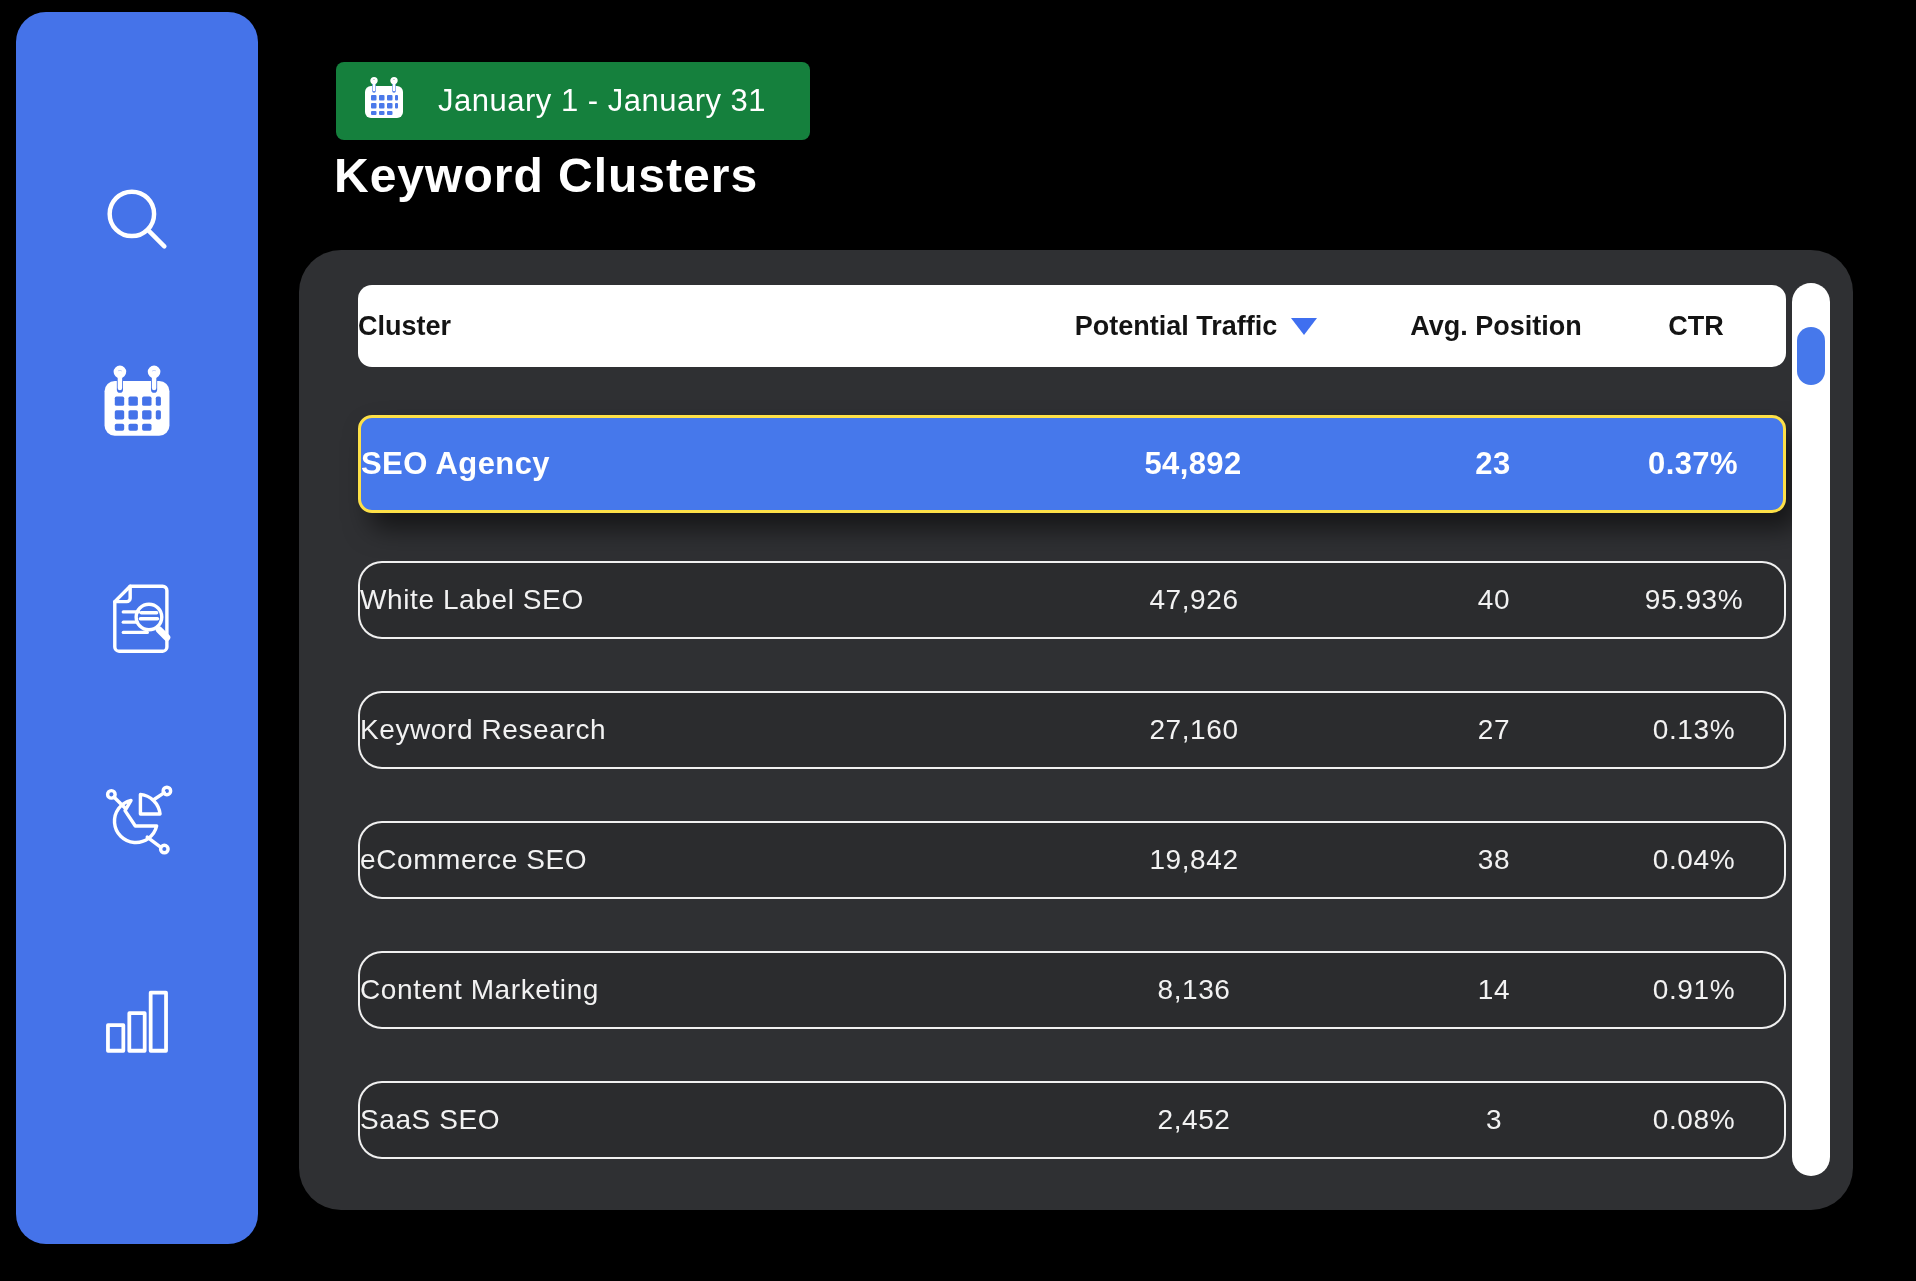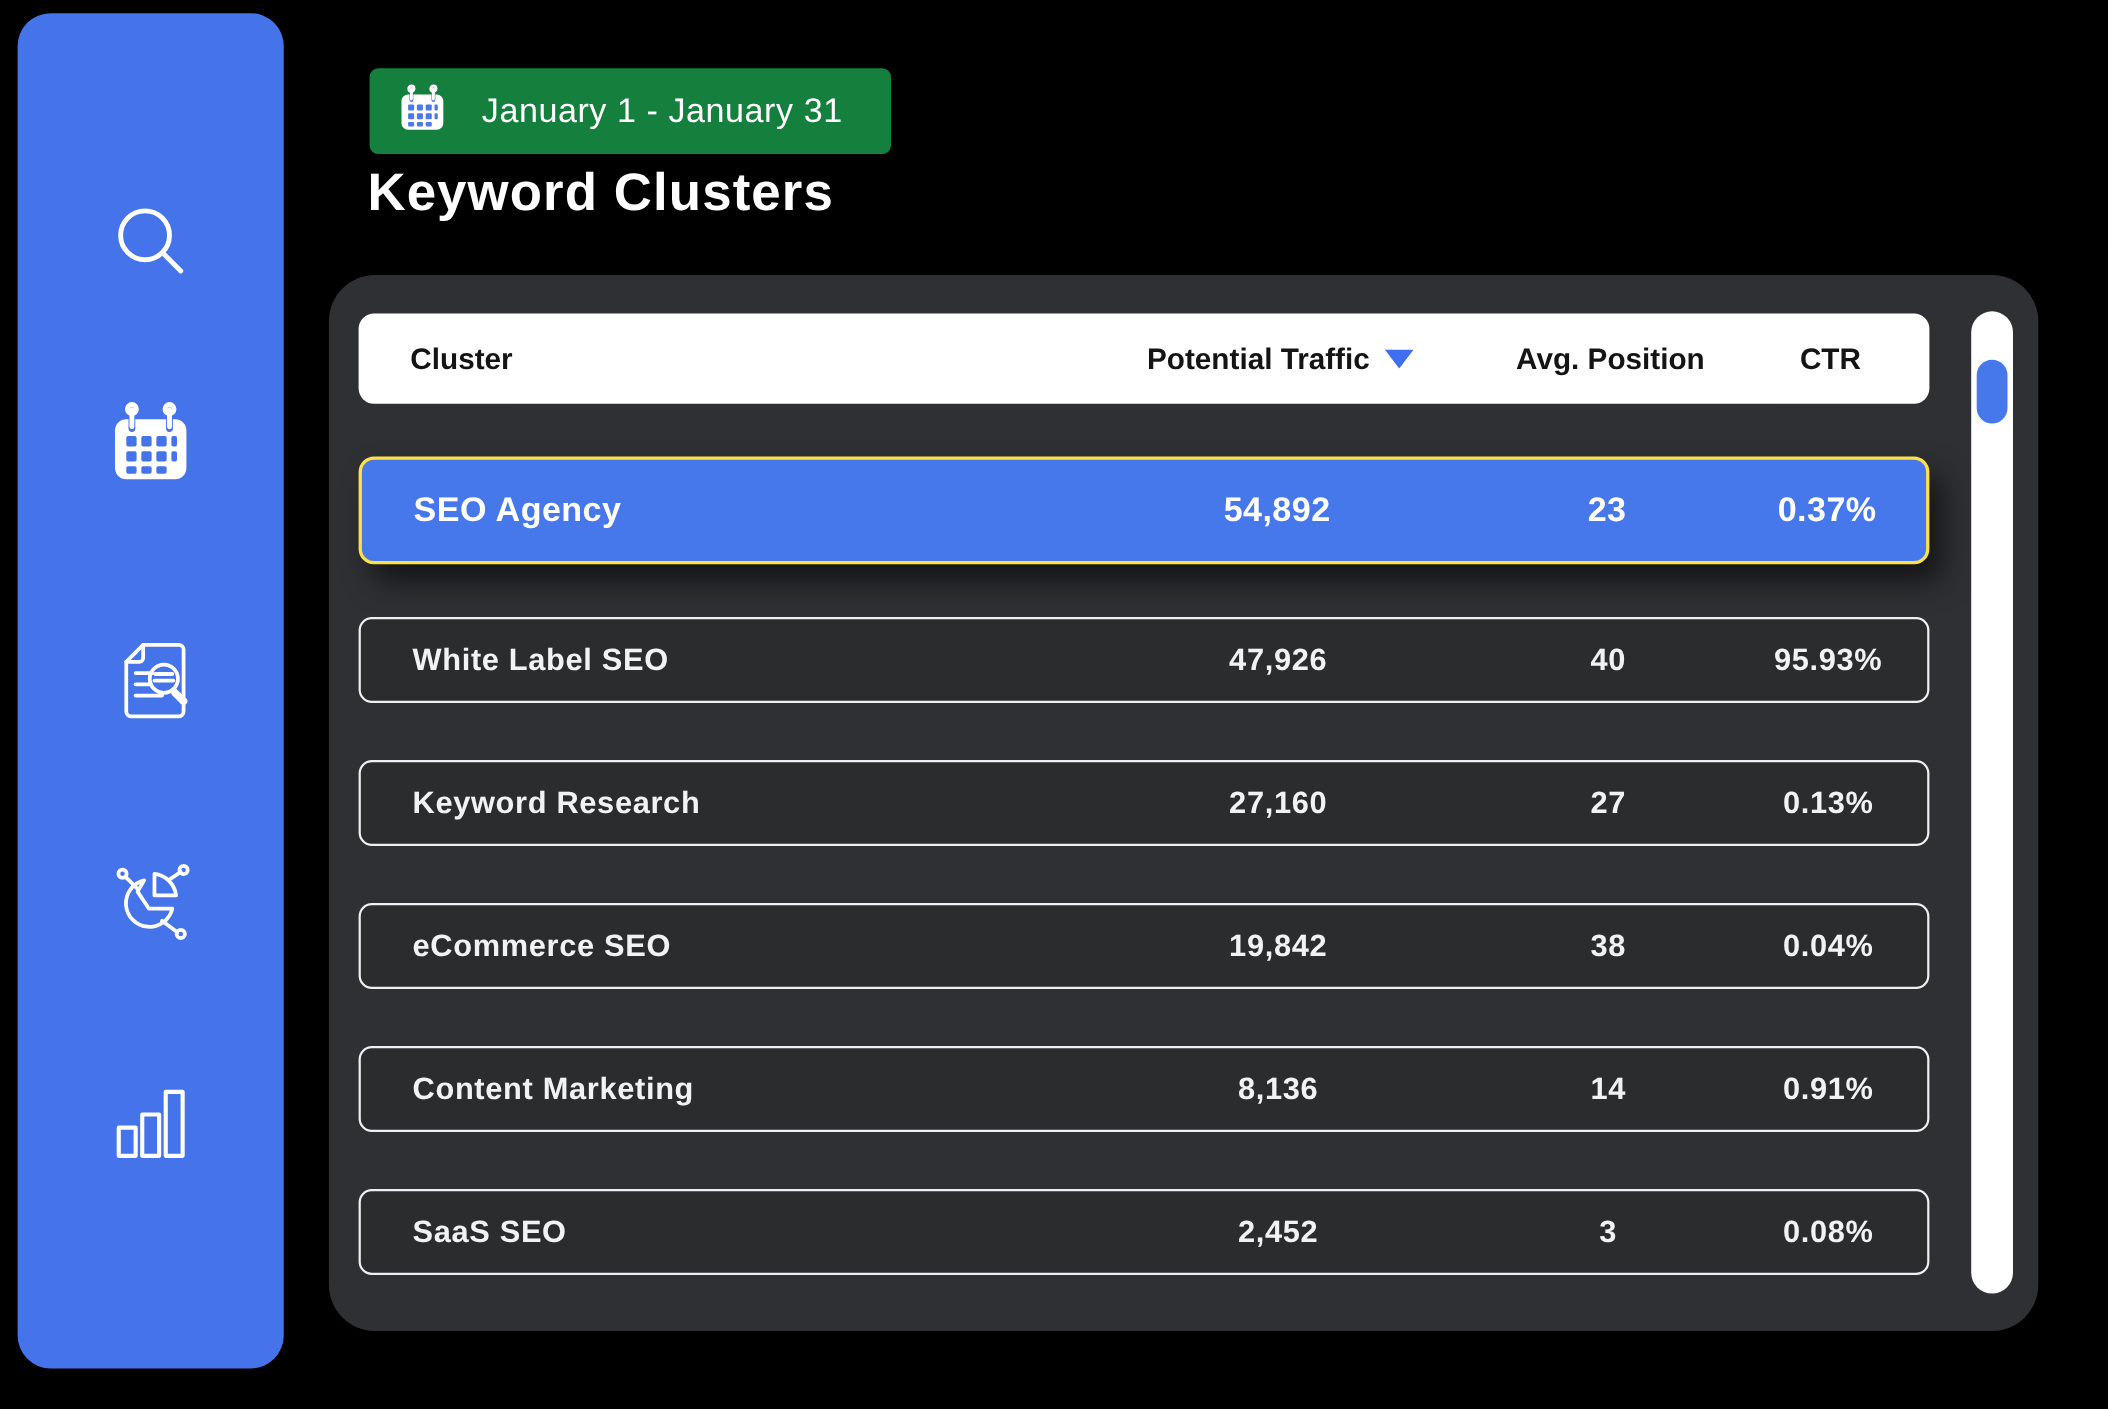--- a/index.html
+++ b/index.html
@@ -71,22 +71,22 @@
     left: 299px; top: 250px;
     width: 1554px; height: 960px;
     background: #2f3033;
     border-radius: 42px;
   }
 
   .row-grid {
     display: grid;
     grid-template-columns: 1fr 360px 240px 160px;
     align-items: center;
-    padding-left: 47px;
     padding-right: 10px;
+    margin-left: 32px;
   }
   .row-grid .c { text-align: center; }
   .row-grid .c-cluster { text-align: left; }
 
   
   .table-header {
     position: absolute;
     left: 27px; top: 35px;
     width: 1428px; height: 82px;
     background: #ffffff;
@@ -103,24 +103,24 @@
     border-top: 17px solid #3f6ff0;
     display: inline-block;
   }
 
   
   .rows-wrap { position: absolute; left: 27px; top: 165px; width: 1428px; }
   .data-row {
     width: 1428px; height: 78px;
     background: #2b2c2e;
     border: 2px solid rgba(255,255,255,0.93);
-    border-radius: 12px;
+    border-radius: 24px;
     color: #f2f2f2;
     font-size: 28px;
-    font-weight: 700;
+    font-weight: 400;
     letter-spacing: 0.6px;
     margin-bottom: 52px;
     cursor: pointer;
   }
   .data-row.selected {
     height: 98px;
     background: #4678eb;
     border: 3px solid #fde047;
     border-radius: 14px;
     font-size: 31px;

